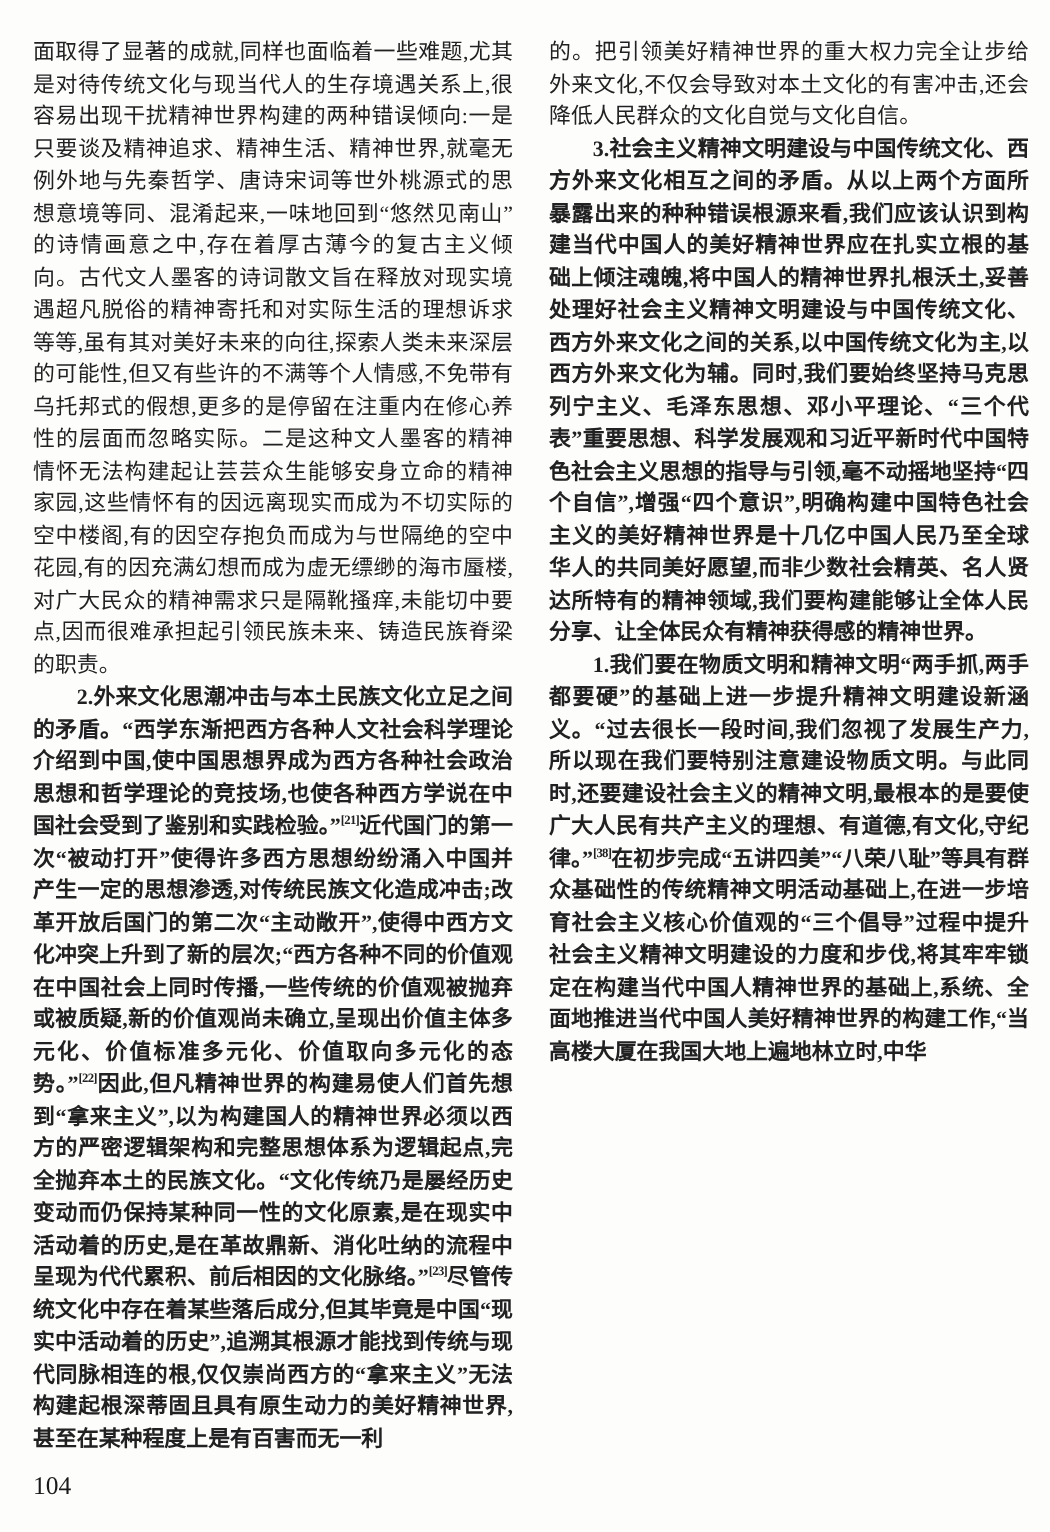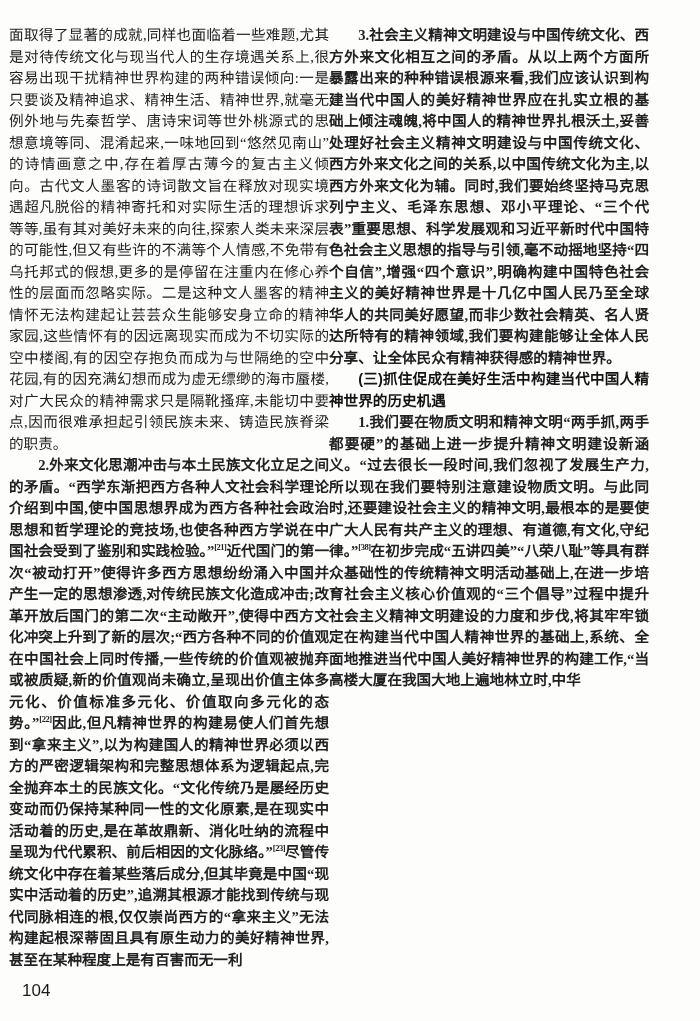--- a/index.html
+++ b/index.html
@@ -11,23 +11,24 @@
     position: relative;
     width: 700px;
     height: 1021px;
     margin: 0 auto;
     background: #fdfdfc;
     overflow: hidden;
   }
   .columns {
     position: absolute;
     top: 25px;
-    left: 9px;
+    left: 22px;
     width: 664px;
     display: flex;
+    gap: 24px;
   }
   .col {
     width: 320px;
     flex: 0 0 320px;
     font-family: "Liberation Serif", "DejaVu Serif", serif;
     font-size: 14.6px;
     line-height: 21.5px;
     color: #212121;
     text-align: justify;
     text-justify: inter-character;
@@ -49,34 +50,34 @@
   .col sup {
     font-size: 8.5px;
     line-height: 0;
     vertical-align: super;
     letter-spacing: -0.5px;
   }
   .page-number {
     position: absolute;
     left: 22px;
     bottom: 20px;
-    font-family: Liberation Sans, sans-serif;
+    font-family: Liberation Serif, serif;
     font-size: 17px;
     color: #1a1a1a;
   }
 </style>
 </head>
 <body>
 
 <div class="page">
   <div class="columns">
     <div class="col">
         <p class="body">面取得了显著的成就,同样也面临着一些难题,尤其是对待传统文化与现当代人的生存境遇关系上,很容易出现干扰精神世界构建的两种错误倾向:一是只要谈及精神追求、精神生活、精神世界,就毫无例外地与先秦哲学、唐诗宋词等世外桃源式的思想意境等同、混淆起来,一味地回到“悠然见南山”的诗情画意之中,存在着厚古薄今的复古主义倾向。古代文人墨客的诗词散文旨在释放对现实境遇超凡脱俗的精神寄托和对实际生活的理想诉求等等,虽有其对美好未来的向往,探索人类未来深层的可能性,但又有些许的不满等个人情感,不免带有乌托邦式的假想,更多的是停留在注重内在修心养性的层面而忽略实际。二是这种文人墨客的精神情怀无法构建起让芸芸众生能够安身立命的精神家园,这些情怀有的因远离现实而成为不切实际的空中楼阁,有的因空存抱负而成为与世隔绝的空中花园,有的因充满幻想而成为虚无缥缈的海市蜃楼,对广大民众的精神需求只是隔靴搔痒,未能切中要点,因而很难承担起引领民族未来、铸造民族脊梁的职责。</p>
         <p class="body indent">2.外来文化思潮冲击与本土民族文化立足之间的矛盾。“西学东渐把西方各种人文社会科学理论介绍到中国,使中国思想界成为西方各种社会政治思想和哲学理论的竞技场,也使各种西方学说在中国社会受到了鉴别和实践检验。”<sup>[21]</sup>近代国门的第一次“被动打开”使得许多西方思想纷纷涌入中国并产生一定的思想渗透,对传统民族文化造成冲击;改革开放后国门的第二次“主动敞开”,使得中西方文化冲突上升到了新的层次;“西方各种不同的价值观在中国社会上同时传播,一些传统的价值观被抛弃或被质疑,新的价值观尚未确立,呈现出价值主体多元化、价值标准多元化、价值取向多元化的态势。”<sup>[22]</sup>因此,但凡精神世界的构建易使人们首先想到“拿来主义”,以为构建国人的精神世界必须以西方的严密逻辑架构和完整思想体系为逻辑起点,完全抛弃本土的民族文化。“文化传统乃是屡经历史变动而仍保持某种同一性的文化原素,是在现实中活动着的历史,是在革故鼎新、消化吐纳的流程中呈现为代代累积、前后相因的文化脉络。”<sup>[23]</sup>尽管传统文化中存在着某些落后成分,但其毕竟是中国“现实中活动着的历史”,追溯其根源才能找到传统与现代同脉相连的根,仅仅崇尚西方的“拿来主义”无法构建起根深蒂固且具有原生动力的美好精神世界,甚至在某种程度上是有百害而无一利</p>
       </div>
     <div class="col">
+        <p class="body">的。把引领美好精神世界的重大权力完全让步给外来文化,不仅会导致对本土文化的有害冲击,还会降低人民群众的文化自觉与文化自信。</p>
         <p class="body indent">3.社会主义精神文明建设与中国传统文化、西方外来文化相互之间的矛盾。从以上两个方面所暴露出来的种种错误根源来看,我们应该认识到构建当代中国人的美好精神世界应在扎实立根的基础上倾注魂魄,将中国人的精神世界扎根沃土,妥善处理好社会主义精神文明建设与中国传统文化、西方外来文化之间的关系,以中国传统文化为主,以西方外来文化为辅。同时,我们要始终坚持马克思列宁主义、毛泽东思想、邓小平理论、“三个代表”重要思想、科学发展观和习近平新时代中国特色社会主义思想的指导与引领,毫不动摇地坚持“四个自信”,增强“四个意识”,明确构建中国特色社会主义的美好精神世界是十几亿中国人民乃至全球华人的共同美好愿望,而非少数社会精英、名人贤达所特有的精神领域,我们要构建能够让全体人民分享、让全体民众有精神获得感的精神世界。</p>
-        <p class="heading indent">(三)抓住促成在美好生活中构建当代中国人精神世界的历史机遇</p>
         <p class="body indent">1.我们要在物质文明和精神文明“两手抓,两手都要硬”的基础上进一步提升精神文明建设新涵义。“过去很长一段时间,我们忽视了发展生产力,所以现在我们要特别注意建设物质文明。与此同时,还要建设社会主义的精神文明,最根本的是要使广大人民有共产主义的理想、有道德,有文化,守纪律。”<sup>[38]</sup>在初步完成“五讲四美”“八荣八耻”等具有群众基础性的传统精神文明活动基础上,在进一步培育社会主义核心价值观的“三个倡导”过程中提升社会主义精神文明建设的力度和步伐,将其牢牢锁定在构建当代中国人精神世界的基础上,系统、全面地推进当代中国人美好精神世界的构建工作,“当高楼大厦在我国大地上遍地林立时,中华</p>
       </div>
   </div>
   <div class="page-number">104</div>
 </div>
 
 </body></html>

